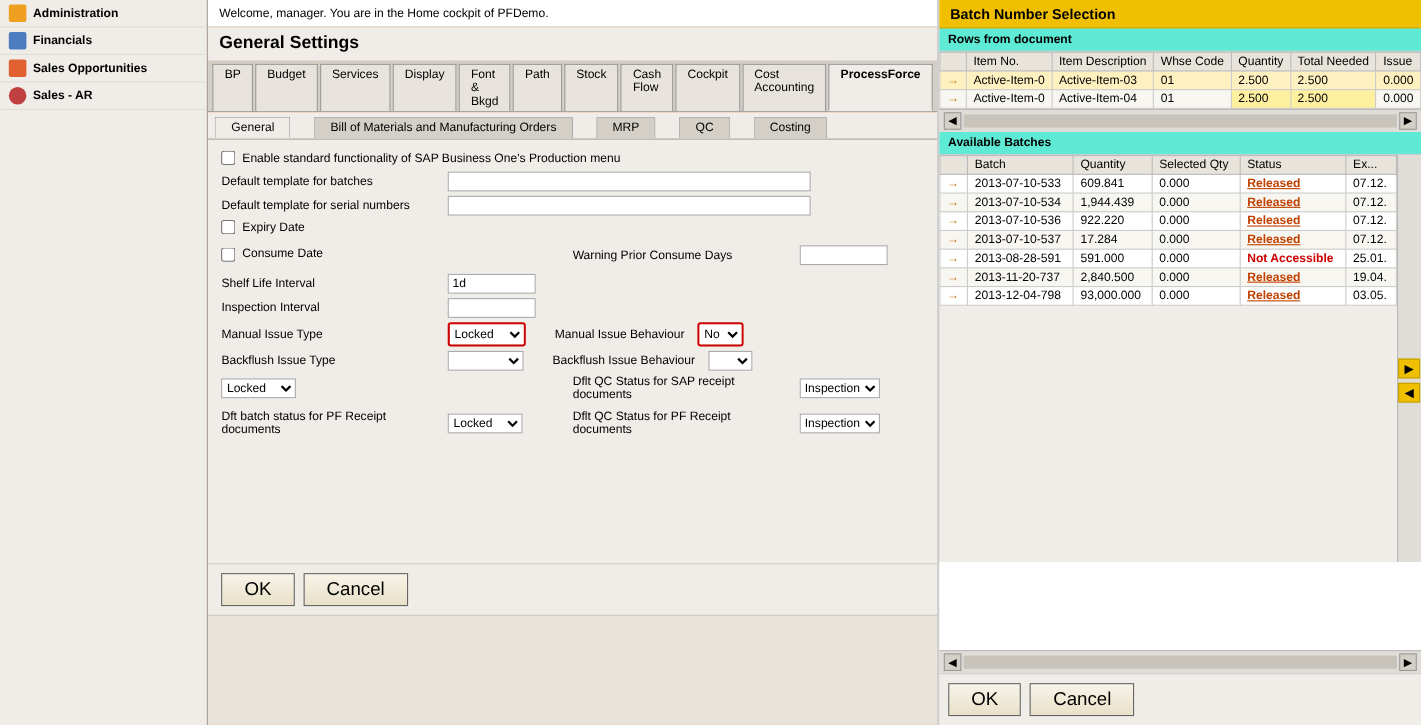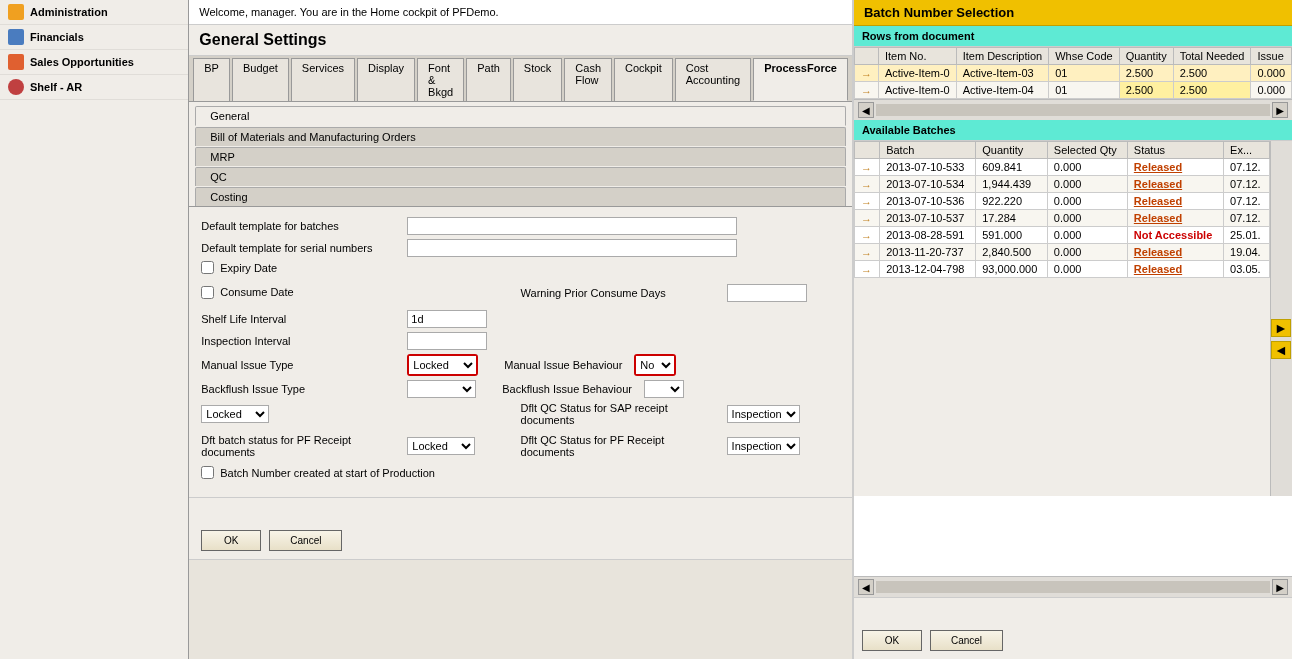--- a/index.html
+++ b/index.html
@@ -66,22 +66,21 @@
       cursor: pointer;
       font-size: 11px;
     }
     .tab1.active { background: #f0ede8; border-bottom: 1px solid #f0ede8; font-weight: bold; }
 
     .tab-row-2 {
       display: flex;
       background: #f0ede8;
       border-bottom: 1px solid #999;
       padding: 4px 6px 0;
-      gap: 1px;
-      flex-direction: column;
+      gap: 21px;
     }
     .tab2 {
       padding: 3px 14px;
       border: 1px solid #aaa;
       border-bottom: none;
       background: #d4d0c8;
       cursor: pointer;
       font-size: 11px;
       border-radius: 2px 2px 0 0;
     }
@@ -158,23 +157,22 @@
       display: flex;
       gap: 8px;
       border-top: 1px solid #ccc;
       background: #f0ede8;
     }
     .btn {
       padding: 4px 20px;
       border: 1px solid #666;
       background: linear-gradient(to bottom, #f8f4e8, #e8e0c8);
       cursor: pointer;
-      font-size: 10px;
+      font-size: 17px;
       min-width: 60px;
-      margin-top: 24px;
     }
 
     
     .right-panel {
       width: 450px;
       background: #f0ede8;
       border-left: 2px solid #ccc;
       display: flex;
       flex-direction: column;
       height: 659px;
@@ -306,21 +304,21 @@
   <div class="sidebar-item">
     <div class="sidebar-icon-fin"></div>
     <span class="sidebar-label">Financials</span>
   </div>
   <div class="sidebar-item">
     <div class="sidebar-icon-sales-opp"></div>
     <span class="sidebar-label">Sales Opportunities</span>
   </div>
   <div class="sidebar-item">
     <div class="sidebar-icon-sales-ar"></div>
-    <span class="sidebar-label">Shelf - AR</span>
+    <span class="sidebar-label">Sales - AR</span>
   </div>
 </div>
 
 <div class="main-area">
   <div class="welcome-bar">
     <span>Welcome, manager. You are in the Home cockpit of PFDemo.</span>
   </div>
   <div class="general-settings-title">General Settings</div>
 
   <div class="tab-row-1">
@@ -340,20 +338,24 @@
   <div class="tab-row-2">
     <div class="tab2 active">General</div>
     <div class="tab2">Bill of Materials and Manufacturing Orders</div>
     <div class="tab2">MRP</div>
     <div class="tab2">QC</div>
     <div class="tab2">Costing</div>
   </div>
 
   <div class="settings-content">
 
+    <div class="checkbox-row">
+      <input type="checkbox" style="">
+      <span>Enable standard functionality of SAP Business One's Production menu</span>
+    </div>
 
     <div class="field-row">
       <span class="field-label">Default template for batches</span>
       <input type="text" class="field-input" style="">
     </div>
 
     <div class="field-row">
       <span class="field-label">Default template for serial numbers</span>
       <input type="text" class="field-input" style="">
     </div>
@@ -449,24 +451,20 @@
       </div>
       <div class="field-row">
         <span class="field-label">Dflt QC Status for PF Receipt documents</span>
         <select style="height:18px; border:1px solid #aaa; background:#fff; font-size:11px;">
           <option>Inspection</option>
           <option>Released</option>
         </select>
       </div>
     </div>
 
-    <div class="checkbox-row">
-      <input type="checkbox" style="">
-      <span>Batch Number created at start of Production</span>
-    </div>
   </div>
 
   <div class="bottom-buttons">
     <button class="btn">OK</button>
     <button class="btn">Cancel</button>
   </div>
 
   <div class="lower-half"></div>
 </div>
 

